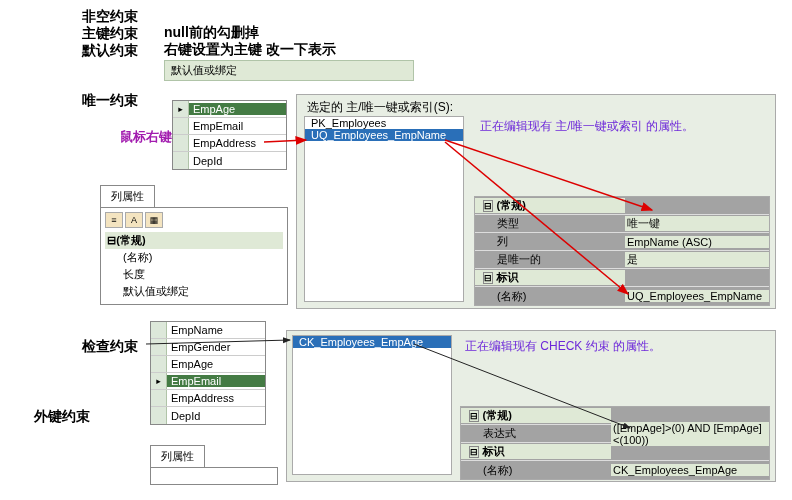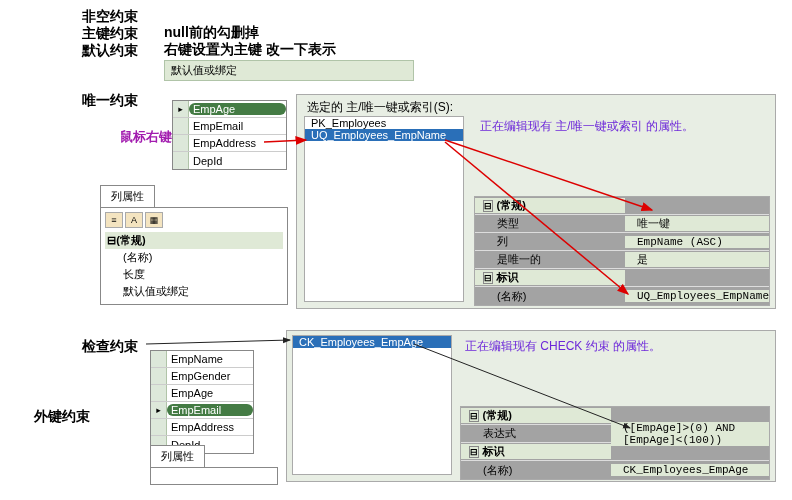--- a/index.html
+++ b/index.html
@@ -5,21 +5,21 @@
   * { box-sizing: border-box; margin: 0; padding: 0; }
   html, body { width: 792px; height: 500px; font-family: "Microsoft YaHei", sans-serif; font-size: 12px; background: #fff; position: relative; overflow: hidden; }
   .label { position: absolute; font-weight: bold; font-size: 14px; }
   .note { position: absolute; font-weight: bold; font-size: 14px; margin-top: 16px; }
   .red-note { position: absolute; color: #a21caf; font-weight: bold; font-size: 13px; }
   .fieldlist { position: absolute; border: 1px solid #888; background: #fff; width: 115px; }
   .fieldlist .row { display: flex; align-items: center; height: 17px; border-bottom: 1px solid #ccc; font-size: 11px; }
   .fieldlist .row:last-child { border-bottom: none; }
   .fieldlist .handle { width: 16px; background: #dde8da; border-right: 1px solid #b0c4a8; height: 100%; display: flex; align-items: center; justify-content: center; }
   .fieldlist .key { font-size: 9px; }
-  .fieldlist .name { flex: 1; padding: 0 4px; border-radius: 6px; }
+  .fieldlist .name { flex: 1; padding: 0 4px; }
   .fieldlist .name.sel { background: #447b44; color: #fff; }
   .proptab { position: absolute; width: 115px; }
   .proptab .tab { display: inline-block; background: #fff; border: 1px solid #888; border-bottom: none; padding: 3px 10px; font-size: 11px; }
   .proptab .body { border: 1px solid #888; background: #fff; padding: 4px; }
   .proptab .toolbar { display: flex; gap: 2px; margin-bottom: 4px; }
   .proptab .btn { width: 18px; height: 16px; border: 1px solid #aaa; background: #f4e4c0; font-size: 9px; display: flex; align-items: center; justify-content: center; }
   .proptab .grp { font-size: 11px; padding: 1px 0 1px 2px; }
   .proptab .hdr { background: #dfe9d6; font-weight: bold; }
   .proptab .item { padding-left: 18px; }
   .panel { position: absolute; border: 1px solid #aaa; background: #e8eee4; }
@@ -27,21 +27,21 @@
   .keylist { position: absolute; border: 1px solid #aaa; background: #fff; }
   .keylist .item { padding: 0 6px; font-size: 11px; }
   .keylist .item.sel { background: #2a6fb8; color: #fff; }
   .desc { position: absolute; font-size: 12px; color: #6d28d9; }
   .propgrid { position: absolute; border: 1px solid #aaa; background: #a3a3a3; font-size: 11px; }
   .propgrid .r { display: flex; height: 18px; align-items: center; border-bottom: 1px solid #ddd; }
   .propgrid .r:last-child { border-bottom: none; }
   .propgrid .k { width: 150px; padding-left: 6px; }
   .propgrid .k.hdr { background: #dfe9d6; font-weight: bold; }
   .propgrid .k.sub { padding-left: 22px; }
-  .propgrid .v { flex: 1; padding-left: 12px; font-family: Liberation Mono, monospace; }
+  .propgrid .v { flex: 1; padding-left: 2px; }
   .propgrid .v.hi { background: #dfe9d6; }
   .propgrid .toggle { width: 14px; text-align: center; font-size: 9px; border: 1px solid #888; margin-right: 4px; margin-left: 2px; height: 11px; line-height: 9px; }
   .simplebar { position: absolute; background: #dfe9d6; border: 1px solid #b0c4a8; font-size: 11px; padding: 2px 6px; }
   svg.arrows { position: absolute; top: 0; left: 0; width: 792px; height: 500px; pointer-events: none; }
 </style>
 </head>
 <body>
 
 <div class="label" style="top:8px;left:82px">非空约束</div>
 <div class="note" style="top:8px;left:164px">null前的勾删掉</div>
@@ -128,21 +128,21 @@
     <div class="r">
       <div class="k hdr"><span class="toggle">⊟</span><span>标识</span></div>
       <div class="v"></div>
     </div>
     <div class="r">
       <div class="k sub">(名称)</div>
       <div class="v hi">UQ_Employees_EmpName</div>
     </div>
   </div>
 
-<div class="fieldlist" id="fl2" style="top:350px;left:150px;width:104px">
+<div class="fieldlist" id="fl2" style="top:321px;left:150px;width:116px">
     <div class="row">
       <div class="handle">
         <span class="key"></span>
       </div>
       <div class="name">EmpName</div>
     </div>
     <div class="row">
       <div class="handle">
         <span class="key"></span>
       </div>

